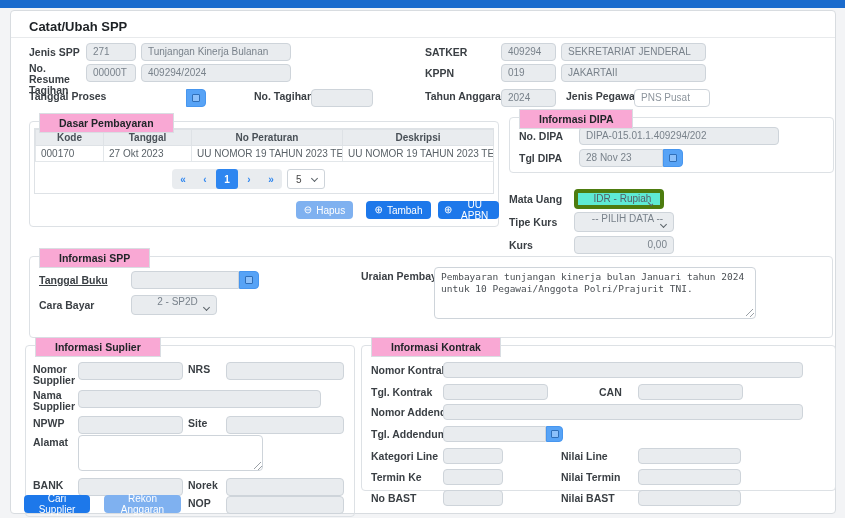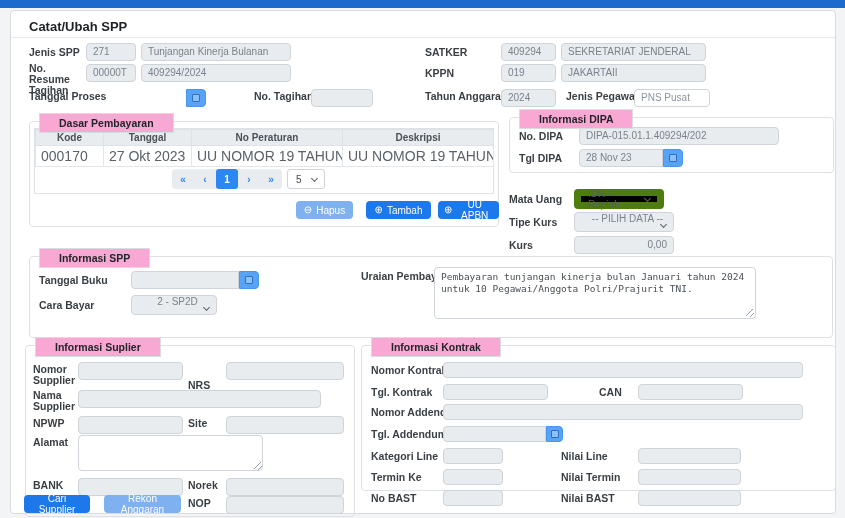--- a/index.html
+++ b/index.html
@@ -16,31 +16,31 @@
   .F{position:absolute;height:18px;background:#e9ecef;border:1px solid #ced4da;border-radius:4px;
     font-size:10px;color:#79828b;line-height:16px;padding:0 6px;white-space:nowrap;overflow:hidden;}
   .F.right{text-align:right;}
   .W{position:absolute;height:18px;background:#fff;border:1px solid #ced4da;border-radius:4px;
     font-size:10px;color:#8d959d;line-height:16px;padding:0 6px;white-space:nowrap;overflow:hidden;}
   .CAL{position:absolute;width:20px;height:18px;background:#57a3f6;border:1px solid #4796ef;
     border-radius:0 4px 4px 0;display:flex;align-items:center;justify-content:center;}
   .cal-icon{width:8px;height:8px;background:#8cc0fa;border:1px solid #2f6fb9;border-radius:1px;}
   .SEL{position:absolute;height:20px;border-radius:4px;display:flex;align-items:center;
     font-size:10px;padding-left:7px;}
-  .SEL.white{background:#000000;border:7px solid #4d7c0f;color:#565e66;}
+  .SEL.white{background:#5eead4;border:4px solid #4d7c0f;color:#565e66;flex-direction:column;}
   .SEL.gray{background:#e9ecef;border:1px solid #ced4da;color:#79828b;flex-direction:column;}
   .chev{width:5px;height:5px;border-right:1.4px solid #5a6268;border-bottom:1.4px solid #5a6268;
     transform:rotate(45deg);margin-left:auto;margin-right:7px;margin-top:-2px;}
   .FS{position:absolute;border:1px solid #dde1e5;border-radius:4px;}
   .LG{position:absolute;background:#f9a8d4;border:1px solid #d9dde2;border-radius:0;
     font-size:10.5px;font-weight:700;color:#212529;padding:3px 19px;white-space:nowrap;z-index:2;}
   table.grid{position:absolute;border-collapse:collapse;table-layout:fixed;background:#fff;}
   table.grid th{background:#e9ecef;border:1px solid #dee2e6;font-size:10px;font-weight:700;
     color:#495057;padding:2px 4px;text-align:center;}
-  table.grid td{border:1px solid #e3e7ea;font-size:14px;color:#5a6268;padding:2px 5px;
+  table.grid td{border:1px solid #e3e7ea;font-size:10px;color:#5a6268;padding:2px 5px;
     white-space:nowrap;overflow:hidden;text-align:left;}
   .tblwrap{position:absolute;border:1px solid #dee2e6;background:#fff;}
   .pgwrap{position:absolute;display:flex;align-items:center;gap:5px;}
   .pggroup{display:flex;background:#e9ecef;border-radius:4px;overflow:hidden;}
   .pgc{width:22px;height:20px;display:flex;align-items:center;justify-content:center;
     color:#2e86f0;font-size:10px;font-weight:700;}
   .pgc.active{background:#2e86f0;color:#fff;border-radius:3px;font-size:10px;}
   .pgsel{width:38px;height:20px;background:#fff;border:1px solid #ced4da;border-radius:3px;
     display:flex;align-items:center;font-size:10px;color:#444;padding-left:8px;}
   .BTN{position:absolute;height:18px;border:none;border-radius:4px;background:#1d78ea;color:#fff;
@@ -171,40 +171,40 @@
   <div class="L" style="left:498px;top:206px;">Tipe Kurs</div>
   <div class="SEL gray" style="left:563px;top:201px;width:100px;">
     <span>-- PILIH DATA --</span>
     <i class="chev"></i>
   </div>
   <div class="L" style="left:498px;top:229px;">Kurs</div>
   <div class="F right" style="left:563px;top:225px;width:100px;">0,00</div>
 
   <div class="FS" style="left:18px;top:245px;width:804px;height:82px;"></div>
   <div class="LG" style="left:28px;top:237px;">Informasi SPP</div>
-  <div class="L" style="left:28px;top:264px;">Tanggal Buku</div>
+  <div class="L" style="left:28px;top:264px;text-decoration:underline;">Tanggal Buku</div>
   <div class="F" style="left:120px;top:260px;width:108px;border-radius:4px 0 0 4px;"></div>
   <div class="CAL" style="left:228px;top:260px;">
       <span class="cal-icon"></span>
     </div>
   <div class="L" style="left:28px;top:289px;">Cara Bayar</div>
   <div class="SEL gray" style="left:120px;top:284px;width:86px;">
     <span>2 - SP2D</span>
     <i class="chev"></i>
   </div>
   <div class="L" style="left:350px;top:260px;">Uraian Pembayaran</div>
   <textarea class="TA" style="left: 423px; top: 256px; width: 322px; height: 52px;">Pembayaran tunjangan kinerja bulan Januari tahun 2024 untuk 10 Pegawai/Anggota Polri/Prajurit TNI.</textarea>
   <div class="grip" style="left:735px;top:298px;"></div>
 
   <div class="FS" style="left:14px;top:334px;width:330px;height:172px;"></div>
   <div class="LG" style="left:24px;top:326px;">Informasi Suplier</div>
 
   <div class="L wrap" style="left:22px;top:353px;width:52px;">Nomor Supplier</div>
   <div class="F" style="left:67px;top:351px;width:105px;"></div>
-  <div class="L" style="left:177px;top:353px;margin-top:16px;">NRS</div>
+  <div class="L" style="left:177px;top:353px;">NRS</div>
   <div class="F" style="left:215px;top:351px;width:118px;"></div>
 
   <div class="L wrap" style="left:22px;top:379px;width:52px;">Nama Supplier</div>
   <div class="F" style="left:67px;top:379px;width:243px;"></div>
 
   <div class="L" style="left:22px;top:407px;">NPWP</div>
   <div class="F" style="left:67px;top:405px;width:105px;"></div>
   <div class="L" style="left:177px;top:407px;">Site</div>
   <div class="F" style="left:215px;top:405px;width:118px;"></div>
 

